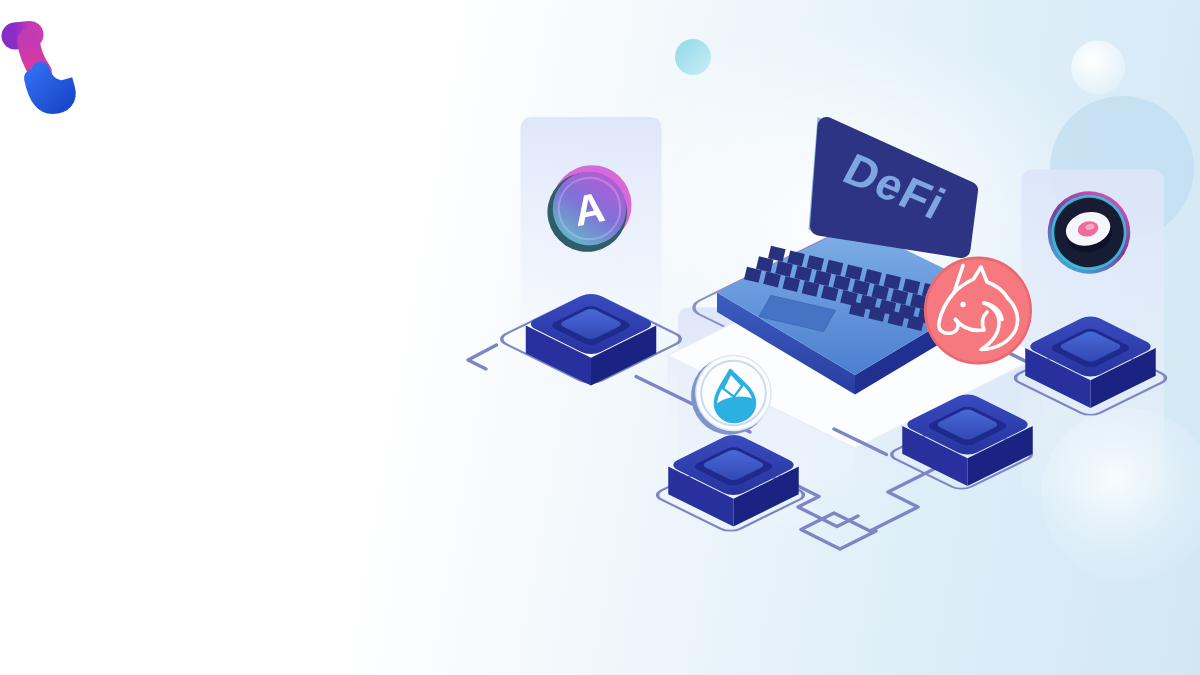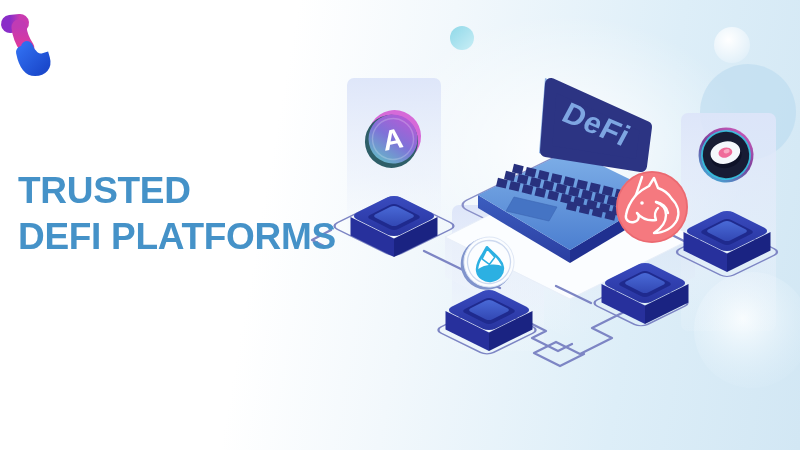--- a/index.html
+++ b/index.html
@@ -218,20 +218,14 @@
         <stop offset="0" stop-color="#2f6cee"></stop>
         <stop offset="1" stop-color="#1b49cc"></stop>
       </linearGradient>
     </defs>
     <path d="M37,22 L40,22" stroke="url(#gCyanLogo)" stroke-width="19" stroke-linecap="round" fill="none"></path>
     <path d="M10,24 L20,23" stroke="url(#gPurpleLogo)" stroke-width="18" stroke-linecap="round" fill="none"></path>
     <path d="M19,27 Q20,38 27,48" stroke="url(#gStemLogo)" stroke-width="15" stroke-linecap="round" fill="none"></path>
     <path d="M27,47 C30,56 37,61 44,59 C46,66 42,70 35,70 C28,70 24,62 22,52" stroke="url(#gBlueLogo)" stroke-width="12" stroke-linecap="round" fill="none"></path>
   </svg>
 
-  <div class="hero">
-    <h1>
-      <span>TRUSTED</span>
-      <span>DEFI PLATFORMS</span>
-    </h1>
-  </div>
 
 </div>
 
 </body></html>

